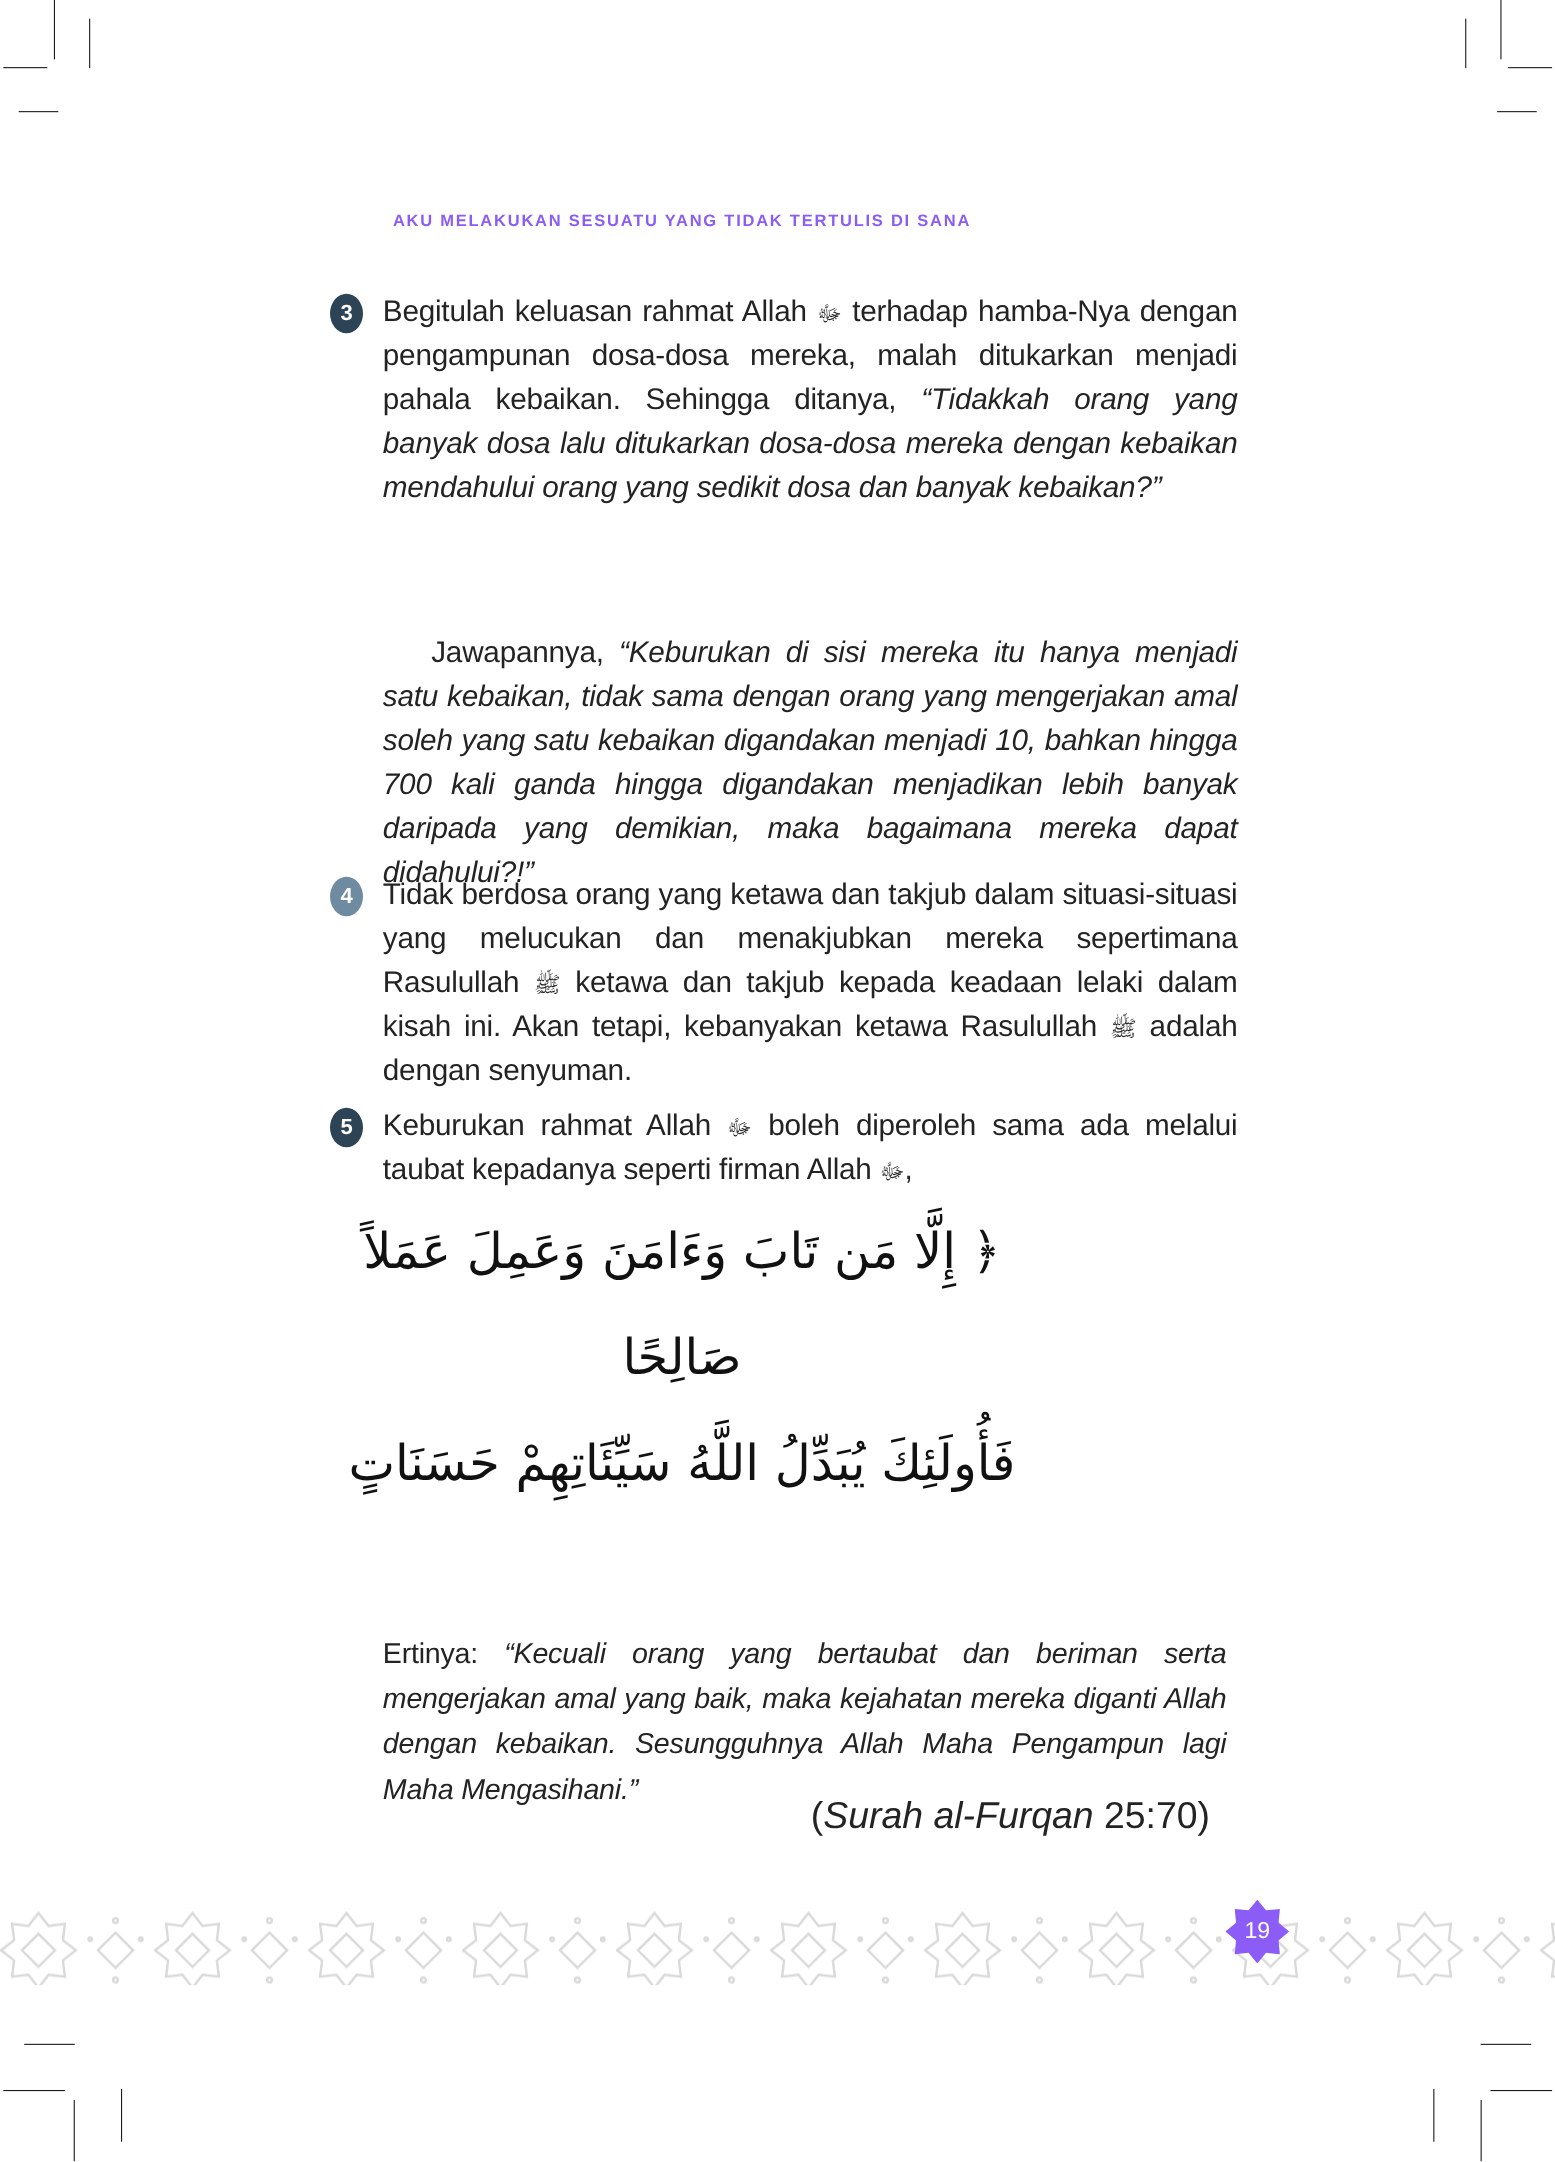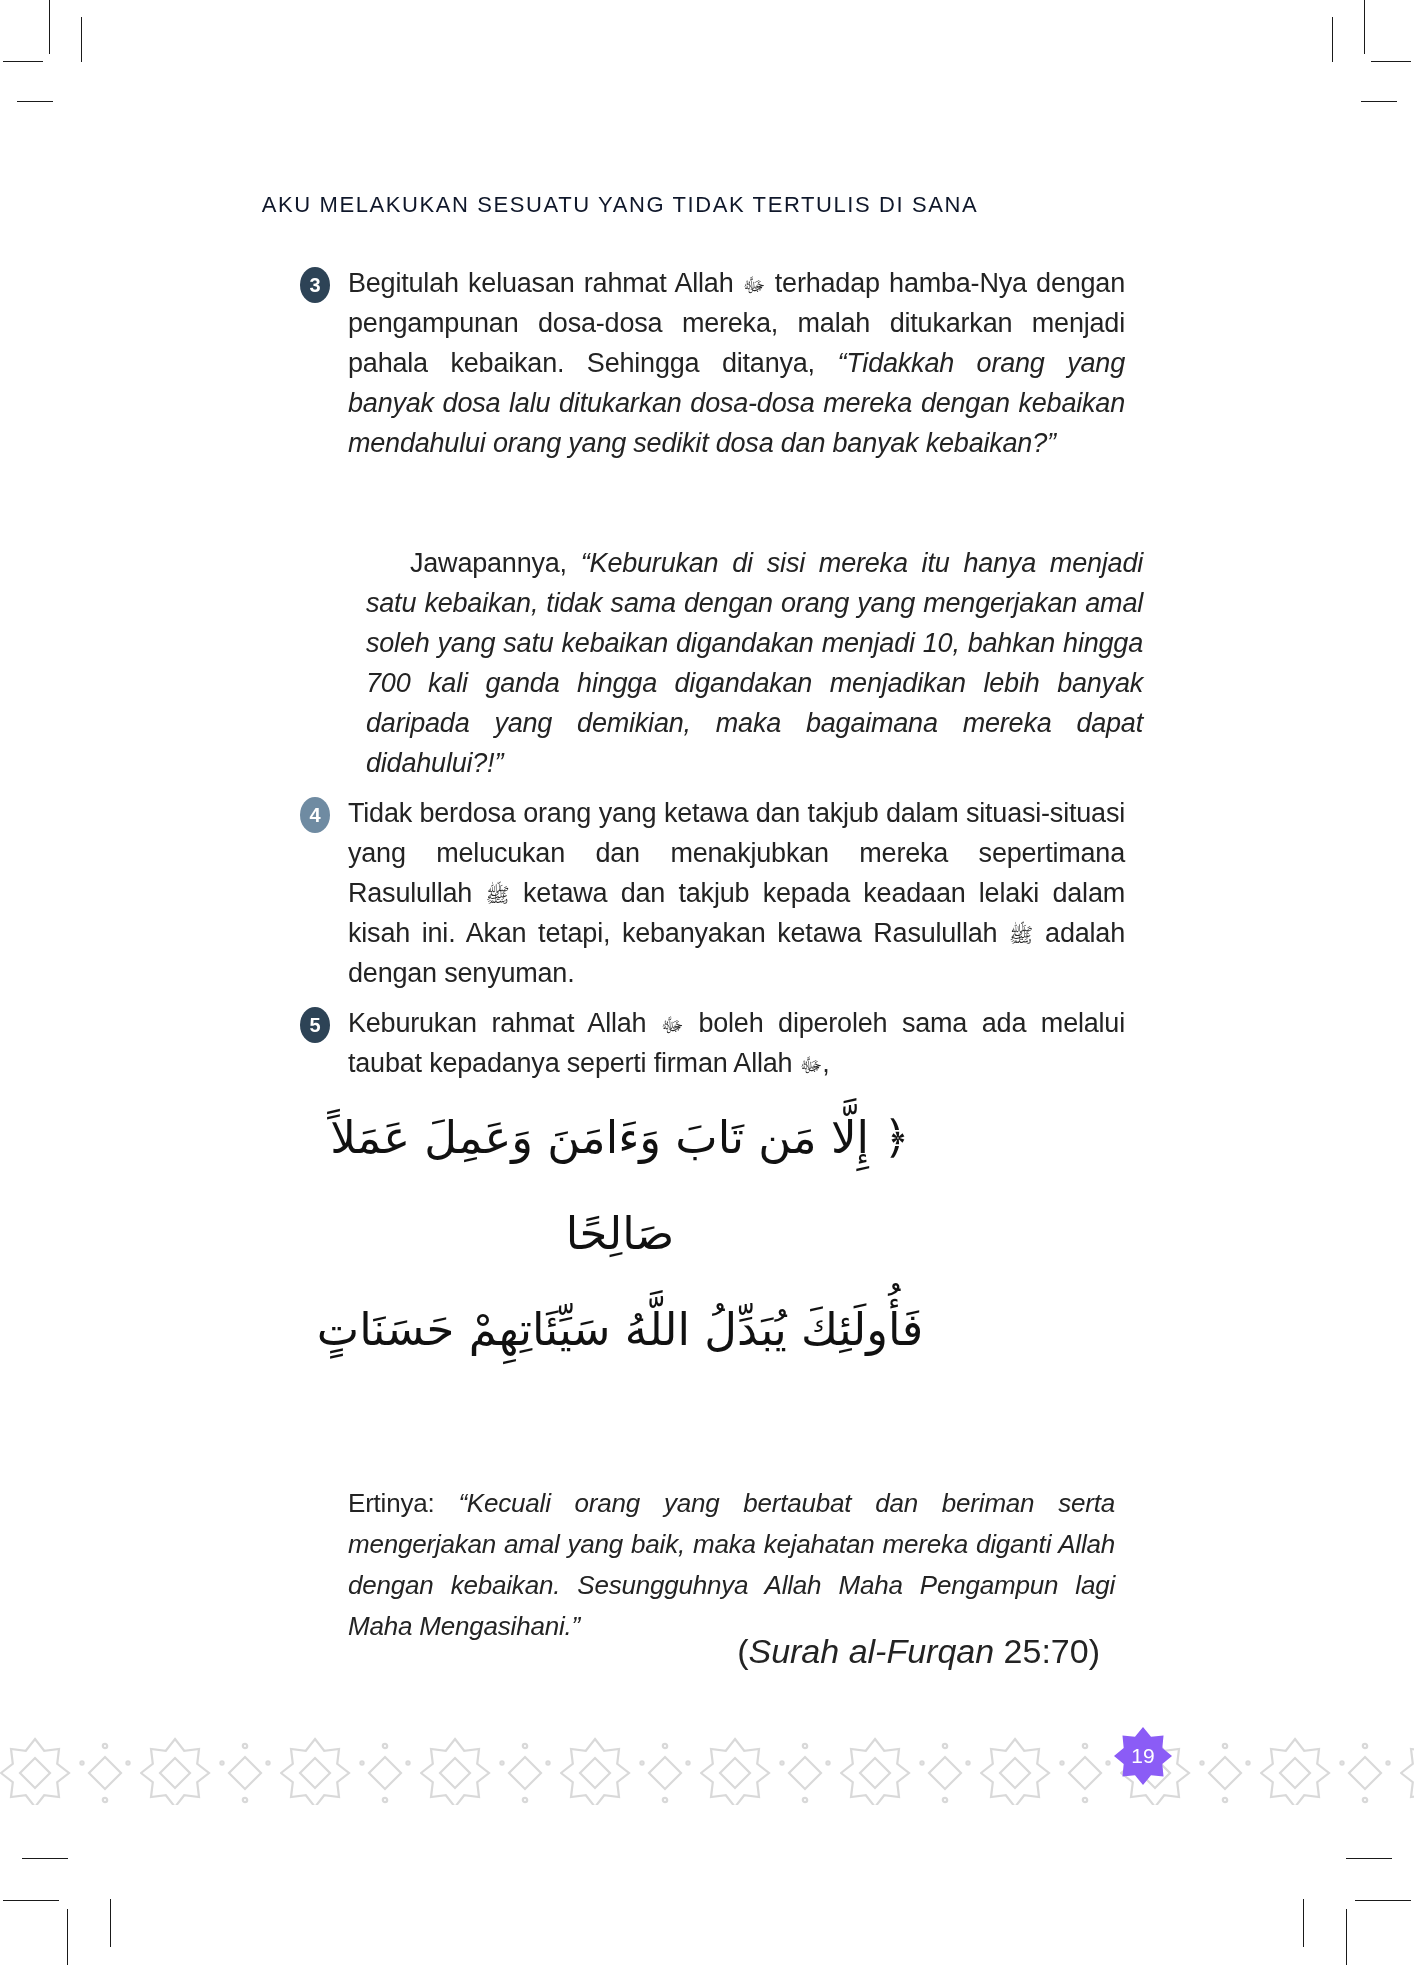--- a/index.html
+++ b/index.html
@@ -6,22 +6,22 @@
   body{
     width:1414px;height:1965px;position:relative;background:#ffffff;
     font-family:"Liberation Sans","DejaVu Sans",sans-serif;color:#232323;
     overflow:hidden;
   }
   
   .mark{position:absolute;background:#1a1a1a;}
   
   .page-header{
     position:absolute;top:192px;left:120px;width:1000px;
-    text-align:center;font-size:22px;letter-spacing:1.6px;
-    color:#0f172a;font-weight:400;
+    text-align:center;font-size:15px;letter-spacing:1.6px;
+    color:#8b5cf6;font-weight:700;
   }
   
   .list-item{position:absolute;left:300px;width:825px;padding-left:48px;box-sizing:border-box;}
   .num-badge{
     position:absolute;left:0;top:4px;width:30px;height:36px;border-radius:50%;
     color:#ffffff;font-size:20px;font-weight:bold;display:flex;align-items:center;justify-content:center;
   }
   .badge-dark{background:#2d4356;}
   .badge-light{background:#6f8ba2;}
   .body-par{font-size:27px;line-height:40px;text-align:justify;letter-spacing:-0.2px;}
@@ -76,21 +76,21 @@
 <div class="mark" style="left:1346px;top:1909px;width:1px;height:56px;"></div>
 <div class="mark" style="left:1303px;top:1899px;width:1px;height:48px;"></div>
 
 <div class="page-header">AKU MELAKUKAN SESUATU YANG TIDAK TERTULIS DI SANA</div>
 
 <div class="list-item" style="top:263px;">
   <div class="num-badge badge-dark">3</div>
   <div class="body-par"><span>Begitulah keluasan rahmat Allah </span><span class="honorific">ﷻ</span><span> terhadap hamba-Nya dengan pengampunan dosa-dosa mereka, malah ditukarkan menjadi pahala kebaikan. Sehingga ditanya, </span><span class="it">“Tidakkah orang yang banyak dosa lalu ditukarkan dosa-dosa mereka dengan kebaikan mendahului orang yang sedikit dosa dan banyak kebaikan?”</span></div>
 </div>
 
-<div class="plain-par indent" style="top:543px;margin-left:18px;"><span>Jawapannya, </span><span class="it">“Keburukan di sisi mereka itu hanya menjadi satu kebaikan, tidak sama dengan orang yang mengerjakan amal soleh yang satu kebaikan digandakan menjadi 10, bahkan hingga 700 kali ganda hingga digandakan menjadikan lebih banyak daripada yang demikian, maka bagaimana mereka dapat didahului?!”</span></div>
+<div class="plain-par indent" style="top:573px;"><span>Jawapannya, </span><span class="it">“Keburukan di sisi mereka itu hanya menjadi satu kebaikan, tidak sama dengan orang yang mengerjakan amal soleh yang satu kebaikan digandakan menjadi 10, bahkan hingga 700 kali ganda hingga digandakan menjadikan lebih banyak daripada yang demikian, maka bagaimana mereka dapat didahului?!”</span></div>
 
 <div class="list-item" style="top:793px;">
   <div class="num-badge badge-light">4</div>
   <div class="body-par"><span>Tidak berdosa orang yang ketawa dan takjub dalam situasi-situasi yang melucukan dan menakjubkan mereka sepertimana Rasulullah </span><span class="honorific">ﷺ</span><span> ketawa dan takjub kepada keadaan lelaki dalam kisah ini. Akan tetapi, kebanyakan ketawa Rasulullah </span><span class="honorific">ﷺ</span><span> adalah dengan senyuman.</span></div>
 </div>
 
 <div class="list-item" style="top:1003px;">
   <div class="num-badge badge-dark">5</div>
   <div class="body-par"><span>Keburukan rahmat Allah </span><span class="honorific">ﷻ</span><span> boleh diperoleh sama ada melalui taubat kepadanya seperti firman Allah </span><span class="honorific">ﷻ</span><span>,</span></div>
 </div>

